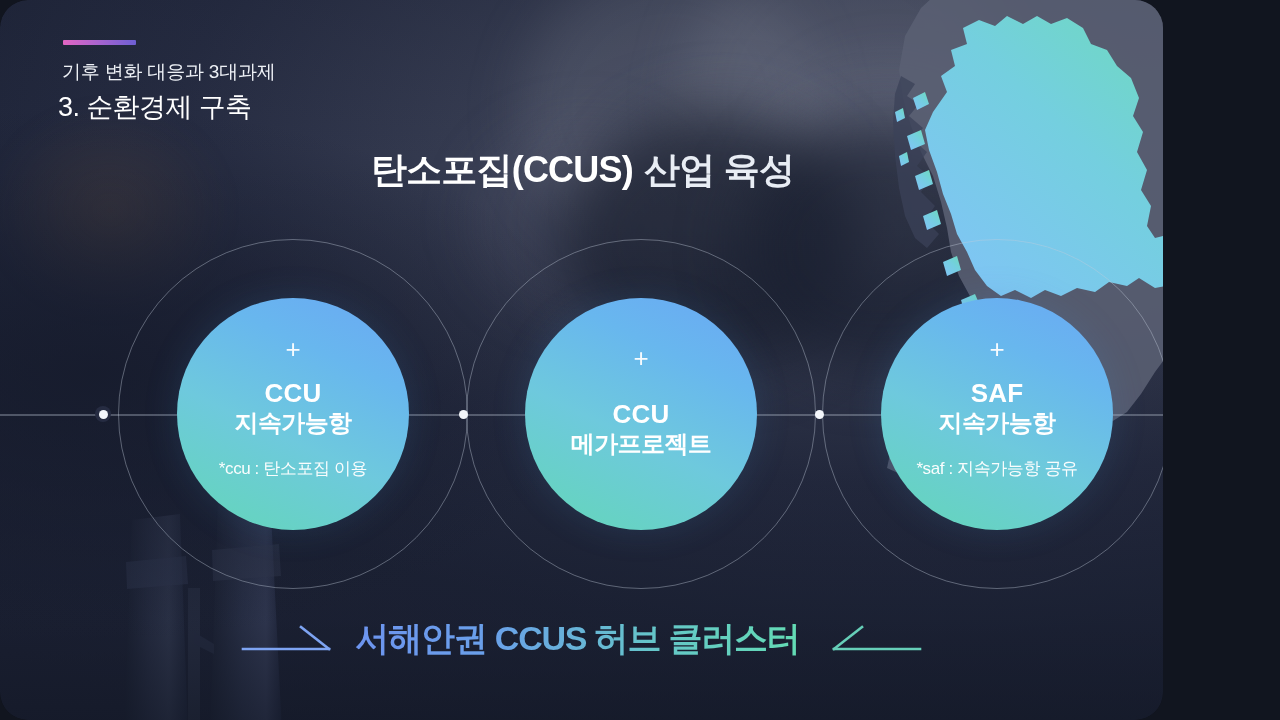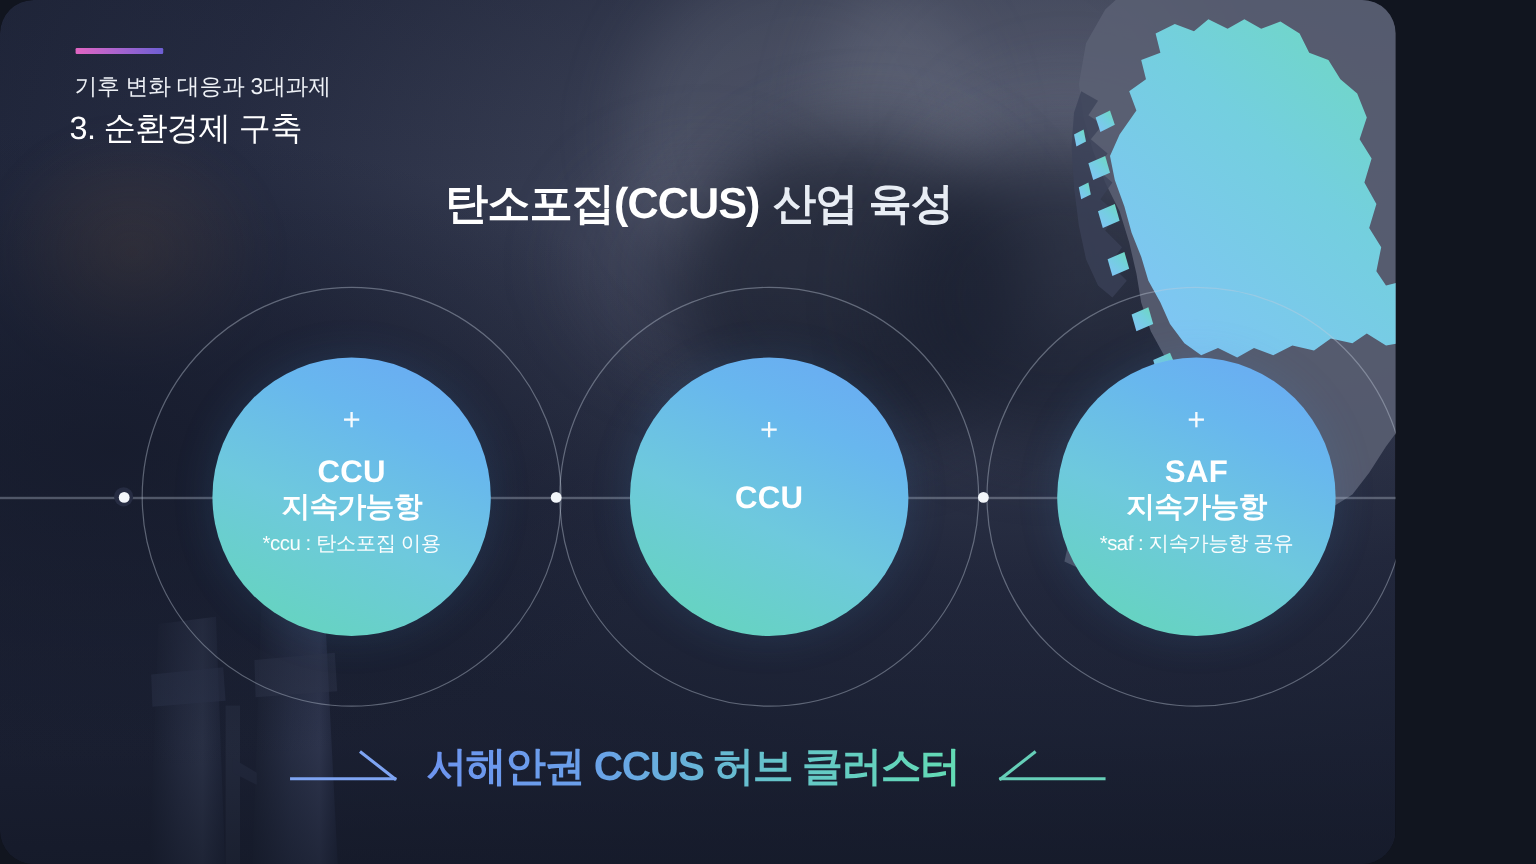--- a/index.html
+++ b/index.html
@@ -112,21 +112,21 @@
   .bubble .plus{
     margin-top:38px; font-size:26px; line-height:1; color:#ffffff; font-weight:300; opacity:.95;
   }
   .bubble .b-en{
     margin-top:18px; font-size:26px; font-weight:700; color:#ffffff; letter-spacing:.2px; line-height:1.05;
   }
   .bubble .b-ko{
     margin-top:2px; font-size:24px; font-weight:700; color:#ffffff; letter-spacing:-.6px; line-height:1.15;
   }
   .bubble .b-note{
-    margin-top:4px; font-size:17px; font-weight:400; color:#ffffff; letter-spacing:-.4px; opacity:.97;
+    margin-top:20px; font-size:17px; font-weight:400; color:#ffffff; letter-spacing:-.4px; opacity:.97;
   }
   .bubble.mid{ justify-content:flex-start; }
   .bubble.mid .plus{ margin-top:47px; }
   .bubble.mid .b-en{ margin-top:30px; }
 
   
   .banner{
     position:absolute; left:0; right:0; top:608px; height:62px;
     display:flex; align-items:center; justify-content:center; gap:22px;
   }
@@ -258,20 +258,21 @@
   <div class="bubble" style="left:177px; top:298px;">
     <div class="plus">+</div>
     <div class="b-en">CCU</div>
     <div class="b-ko">지속가능항</div>
     <div class="b-note">*ccu : 탄소포집 이용</div>
   </div>
 
   <div class="bubble mid" style="left:525px; top:298px;">
     <div class="plus">+</div>
     <div class="b-en">CCU</div>
+    <div class="b-ko">메가프로젝트</div>
   </div>
 
   <div class="bubble" style="left:881px; top:298px;">
     <div class="plus">+</div>
     <div class="b-en">SAF</div>
     <div class="b-ko">지속가능항</div>
     <div class="b-note">*saf : 지속가능항 공유</div>
   </div>
 
   <div class="banner">

